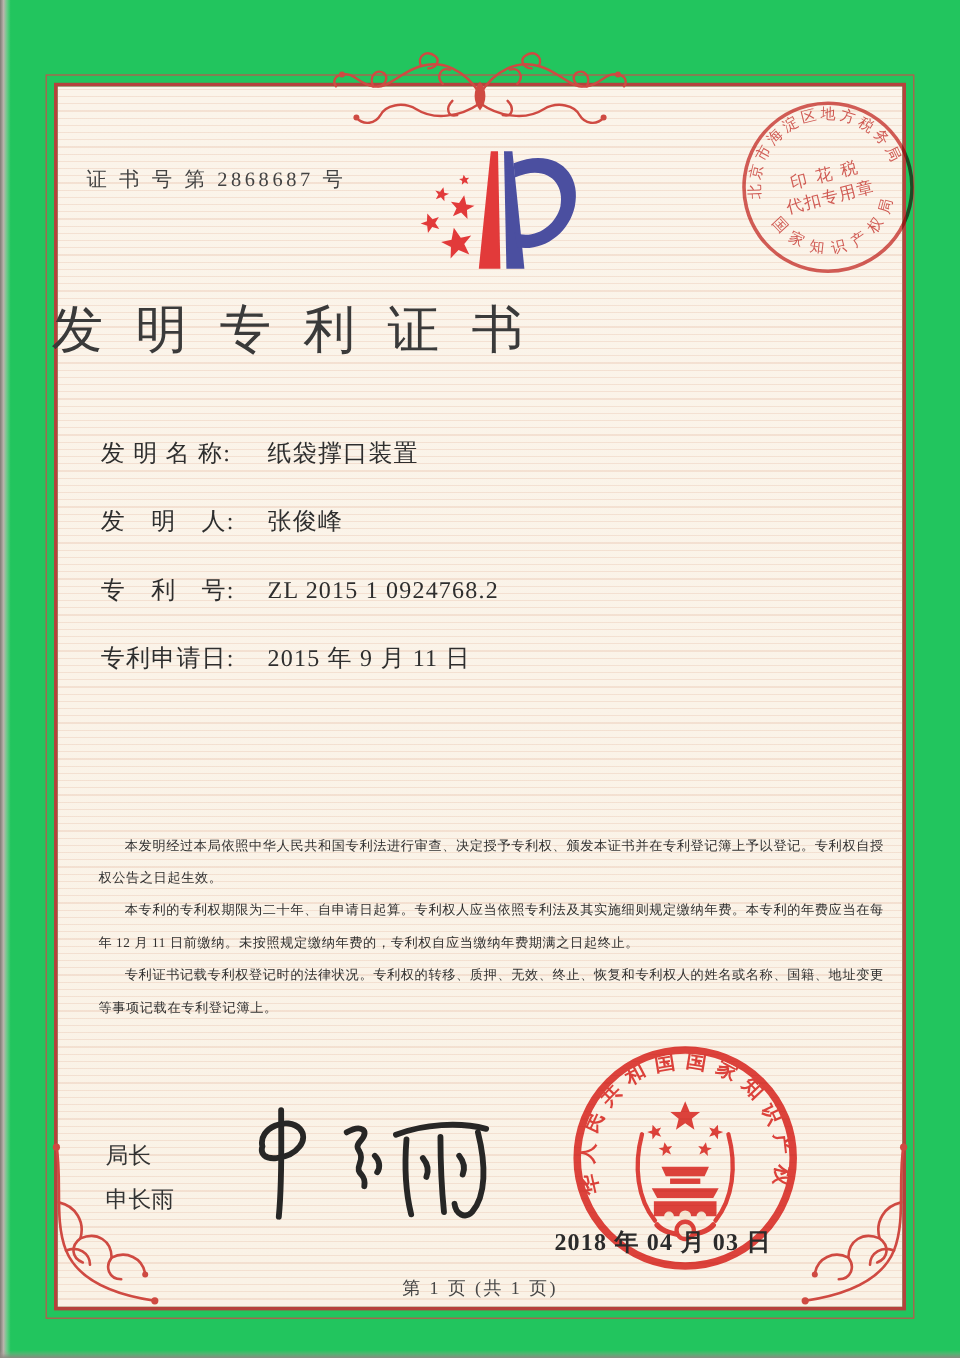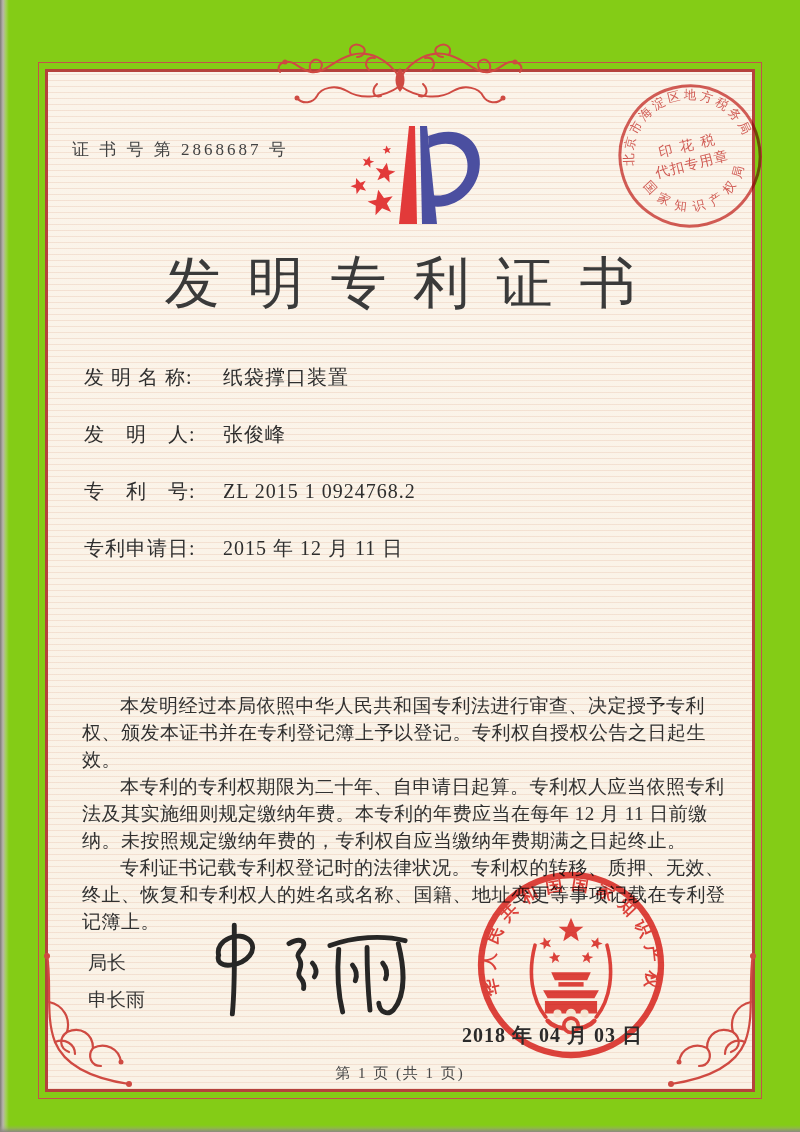--- a/index.html
+++ b/index.html
@@ -1,16 +1,16 @@
 <!DOCTYPE html>
 <html><head>
 <meta charset="utf-8">
 <style>
   html,body{margin:0;padding:0;background:#ffffff;}
-  .page{position:relative;width:800px;height:1132px;background:#84cc16;overflow:hidden;
+  .page{position:relative;width:800px;height:1132px;background:#22c55e;overflow:hidden;
         font-family:"Liberation Serif","DejaVu Serif",serif;color:#333;}
   
   .left-shadow{position:absolute;left:0;top:0;bottom:0;width:9px;z-index:30;
         background:linear-gradient(90deg,#7e7a74 0px,#b9b5ad 3px,rgba(220,216,208,.35) 6px,transparent 9px);}
   .bottom-shadow{position:absolute;left:0;right:0;bottom:0;height:7px;z-index:30;
         background:linear-gradient(0deg,#8d8982 0px,rgba(160,156,148,.35) 4px,transparent 7px);}
   
   .frame-outer{position:absolute;left:38px;top:62px;right:38px;bottom:33px;
         border:1.5px solid #c4524c;z-index:1;}
   .frame-inner{position:absolute;left:45px;top:69px;right:45px;bottom:40px;
@@ -19,30 +19,30 @@
           repeating-linear-gradient(0deg,rgba(233,196,175,.40) 0px,rgba(233,196,175,.40) 1px,transparent 1px,transparent 6px),
           linear-gradient(180deg,#fbf4ea,#faf2e6);}
   .ornament{position:absolute;z-index:3;}
   .ornament.top{left:273px;top:40px;}
   .ornament.bl{left:41px;top:952px;}
   .ornament.br{right:41px;top:952px;transform:scaleX(-1);}
   
   .cert-no{position:absolute;left:72px;top:138px;font-size:17px;letter-spacing:3px;color:#424242;z-index:5;}
   .logo{position:absolute;left:325px;top:110px;z-index:5;}
   .tax-stamp{position:absolute;left:604px;top:70px;z-index:8;mix-blend-mode:multiply;opacity:.88;}
-  .title{position:absolute;left:0;right:0;top:246px;text-align:center;font-size:56px;color:#3a3a3a;
-        letter-spacing:27px;padding-left:27px;z-index:5;font-weight:500;}
+  .title{position:absolute;left:0;right:0;top:246px;font-size:43px;color:#3a3a3a;
+        letter-spacing:27px;padding-left:43px;z-index:5;font-weight:500;}
   
   .fields{position:absolute;left:84px;top:364px;right:70px;z-index:5;}
   .field-row{height:57px;font-size:20px;color:#2e2e2e;}
   .field-label{display:inline-block;min-width:128px;letter-spacing:1px;}
   .field-value{margin-left:6px;letter-spacing:1px;}
   
   .body-text{position:absolute;left:82px;right:58px;top:692px;z-index:5;}
-  .body-text p{margin:0;text-indent:2em;font-size:19px;line-height:27px;color:#303030;letter-spacing:.5px;}
+  .body-text p{margin:0;text-indent:2em;font-size:11px;line-height:27px;color:#303030;letter-spacing:.5px;}
   
   .director{position:absolute;left:88px;top:946px;z-index:5;
         font-family:Liberation Mono, monospace;font-size:19px;line-height:37px;color:#333;}
   .signature{position:absolute;left:205px;top:918px;z-index:5;}
   
   .official-seal{position:absolute;left:472px;top:866px;z-index:6;mix-blend-mode:multiply;opacity:.92;}
   .grant-date{position:absolute;left:462px;top:1022px;z-index:7;font-size:20px;font-weight:700;
         letter-spacing:1px;color:#2b2b2b;}
   
   .footer{position:absolute;left:0;right:0;top:1064px;text-align:center;font-size:15px;
@@ -161,21 +161,21 @@
     <div class="field-row">
       <span class="field-label">发　明　人:</span>
       <span class="field-value">张俊峰</span>
     </div>
     <div class="field-row">
       <span class="field-label">专　利　号:</span>
       <span class="field-value">ZL 2015 1 0924768.2</span>
     </div>
     <div class="field-row">
       <span class="field-label">专利申请日:</span>
-      <span class="field-value">2015 年 12 月 11 日</span>
+      <span class="field-value">2015 年 9 月 11 日</span>
     </div>
   </div>
 
   <div class="body-text">
     <p>本发明经过本局依照中华人民共和国专利法进行审查、决定授予专利权、颁发本证书并在专利登记簿上予以登记。专利权自授权公告之日起生效。</p>
     <p>本专利的专利权期限为二十年、自申请日起算。专利权人应当依照专利法及其实施细则规定缴纳年费。本专利的年费应当在每年 12 月 11 日前缴纳。未按照规定缴纳年费的，专利权自应当缴纳年费期满之日起终止。</p>
     <p>专利证书记载专利权登记时的法律状况。专利权的转移、质押、无效、终止、恢复和专利权人的姓名或名称、国籍、地址变更等事项记载在专利登记簿上。</p>
   </div>
 
   <div class="director">

